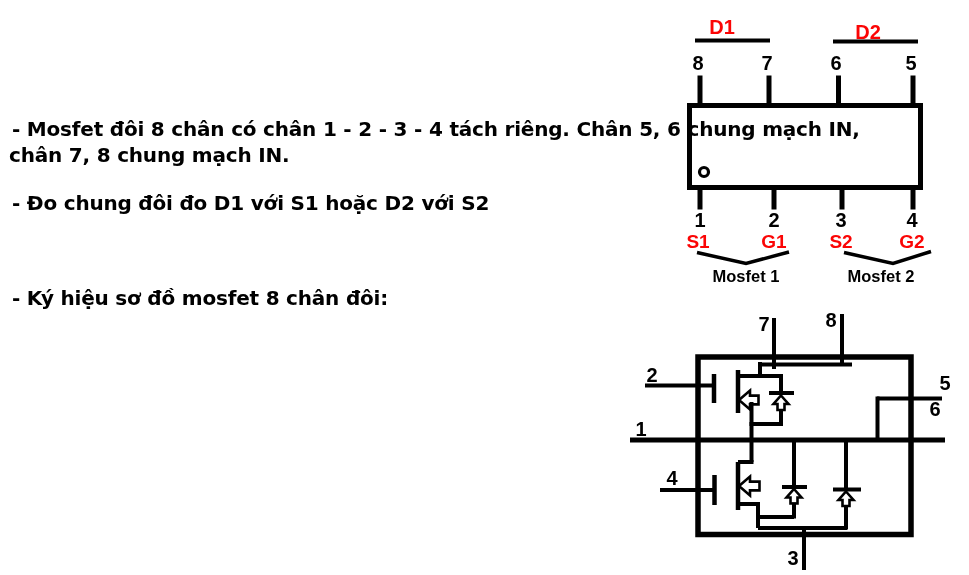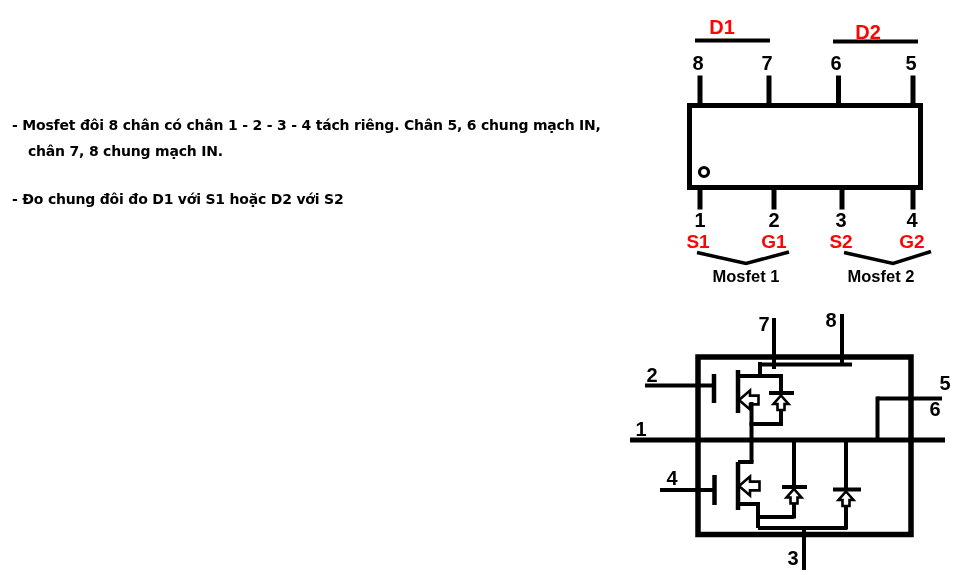--- a/index.html
+++ b/index.html
@@ -1,18 +1,18 @@
 <!DOCTYPE html>
 <html><head>
 <meta charset="utf-8">
 <style>
   html,body{margin:0;padding:0;background:#fff;}
   .canvas{position:relative;width:969px;height:575px;background:#ffffff;overflow:hidden;
           font-family:"DejaVu Sans","Liberation Sans",sans-serif;}
-  .note{position:absolute;font-weight:bold;font-size:14px;color:#000;
+  .note{position:absolute;font-weight:bold;font-size:20px;color:#000;
         white-space:nowrap;letter-spacing:-0.2px;}
   .overlay{position:absolute;left:0;top:0;}
   text{font-family:"Liberation Sans","DejaVu Sans",sans-serif;font-weight:bold;fill:#000;}
   .red{fill:#fb0505;}
   .t20{font-size:20px;}
   .t19{font-size:19px;}
   .t16{font-size:16.5px;}
   .wire{stroke:#000;stroke-width:4;fill:none;}
   .wire-thin{stroke:#000;stroke-width:3.5;fill:none;}
   .wire-bar{stroke:#000;stroke-width:4.5;fill:none;}
@@ -20,22 +20,23 @@
   .box{stroke:#000;stroke-width:5.5;fill:none;}
   .pkg{stroke:#000;stroke-width:5;fill:none;}
   .arrow{fill:#fff;stroke:#000;stroke-width:2.6;stroke-linejoin:miter;}
 </style>
 </head>
 <body>
 
 <div class="canvas">
 
   <div class="note" style="left:12px;top:117px">- Mosfet đôi 8 chân có chân 1 - 2 - 3 - 4 tách riêng. Chân 5, 6 chung mạch IN,</div>
-  <div class="note" style="left:28px;top:143px">chân 7, 8 chung mạch IN.</div>
+  <div class="note" style="left:9px;top:143px">chân 7, 8 chung mạch IN.</div>
   <div class="note" style="left:12px;top:191px">- Đo  chung đôi đo D1 với S1 hoặc D2 với S2</div>
+  <div class="note" style="left:12px;top:286px">- Ký hiệu sơ đồ mosfet 8 chân đôi:</div>
 
   <svg class="overlay" width="969" height="575" viewBox="0 0 969 575">
 
     <g>
 
       <text x="722" y="34" text-anchor="middle" class="red t20">D1</text>
       <line x1="695" y1="40.5" x2="770" y2="40.5" class="wire"></line>
       <text x="868" y="39" text-anchor="middle" class="red t20">D2</text>
       <line x1="833" y1="41.5" x2="918" y2="41.5" class="wire"></line>
 

